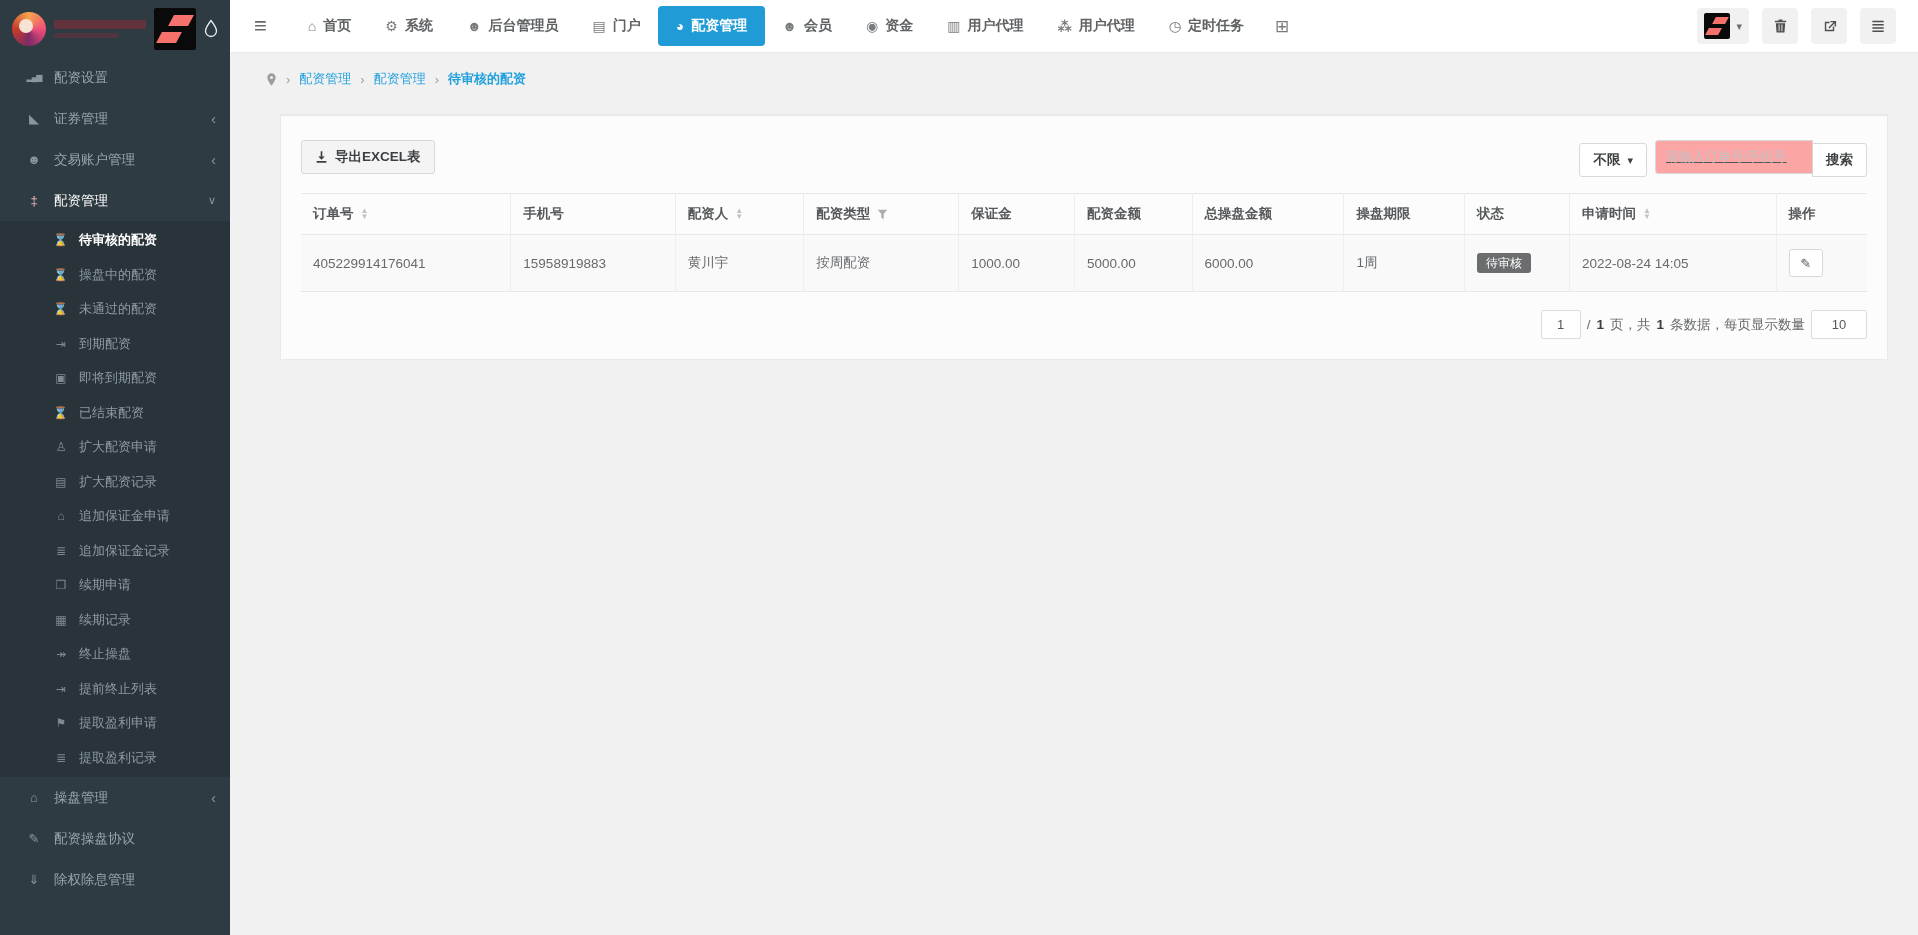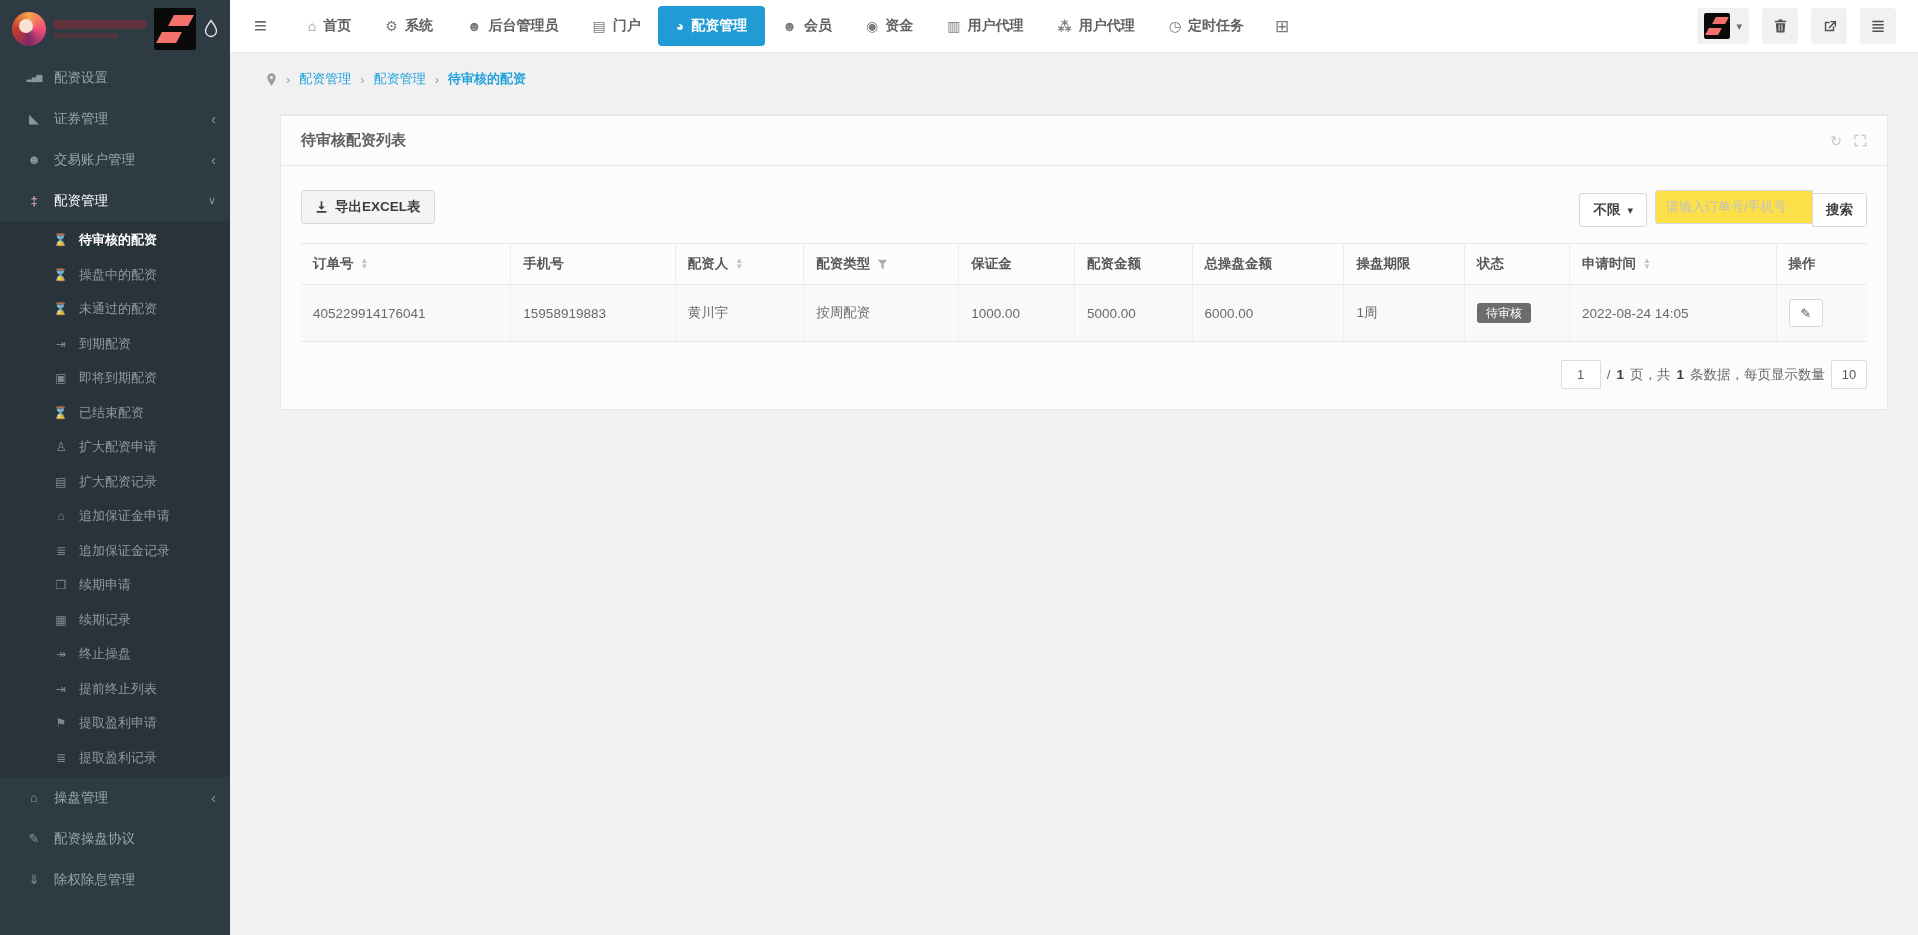--- a/index.html
+++ b/index.html
@@ -65,21 +65,21 @@
   .card-tools { margin-left:auto; display:flex; align-items:center; gap:12px; color:#c4c6c8; }
   .tool { background:none; border:none; color:#c4c6c8; font-size:14px; cursor:pointer; display:flex; line-height:1; }
 
   .card-body { padding:20px; }
   .toolbar { display:flex; align-items:center; margin-bottom:16px; }
   .btn { height:34px; display:inline-flex; align-items:center; gap:7px; background:#f4f4f5; border:1px solid #d8d8da; border-radius:3px; padding:0 13px; font-size:13.5px; font-weight:700; color:#3c3f41; cursor:pointer; font-family:inherit; }
   .toolbar .spacer { flex:1; }
   .btn-white { background:#ffffff;margin-top:7px; }
   .filter-btn { margin-right:8px; }
   .filter-btn .caret { font-size:11px; }
-  .search-input { height:34px; width:158px; border:1px solid #d8d8da; border-radius:3px 0 0 3px; padding:0 10px; font-size:13px; color:#555; font-family:inherit; background:#fde047; }
+  .search-input { height:34px; width:158px; border:1px solid #d8d8da; border-radius:3px 0 0 3px; padding:0 10px; font-size:13px; color:#555; font-family:inherit; background:#fca5a5;text-decoration:underline; }
   .search-input::placeholder { color:#c0c2c4; }
   .search-btn { border-radius:0 3px 3px 0; margin-left:-1px; }
 
   table.grid { width:100%; border-collapse:collapse; table-layout:fixed; }
   .grid th { text-align:left; font-size:13.5px; font-weight:700; color:#55585a; padding:11px 12px; border-top:1px solid #e8e8ea; border-bottom:1px solid #e8e8ea; border-right:1px solid #ededef; background:#fcfcfc; }
   .grid th:last-child { border-right:none;text-align:center; }
   .grid td { font-size:13.5px; color:#676a6c; padding:14px 12px; border-bottom:1px solid #e8e8ea; border-right:1px solid #f0f0f2; background:#f9f9fa; }
   .grid td:last-child { border-right:none; }
   .th-inner { display:flex; align-items:center; gap:7px; }
   .sort { display:inline-flex; flex-direction:column; line-height:6px; font-size:8px; color:#c0c2c4; cursor:pointer; }
@@ -309,31 +309,20 @@
       <span class="crumb-sep"></span>
       <a class="crumb">配资管理</a>
       <span class="crumb-sep"></span>
       <a class="crumb">配资管理</a>
       <span class="crumb-sep"></span>
       <a class="crumb current">待审核的配资</a>
     </div>
 
     <div class="content">
       <section class="card">
-        <div class="card-header">
-          <span class="card-title">待审核配资列表</span>
-          <div class="card-tools">
-            <button class="tool">↻</button>
-            <button class="tool">
-              <svg width="13" height="13" viewBox="0 0 16 16" fill="currentColor">
-                  <path d="M1 1h5v1.5H2.5V6H1V1zm9 0h5v5h-1.5V2.5H10V1zM1 10h1.5v3.5H6V15H1v-5zm13.5 0H16v5h-5v-1.5h3.5V10z" transform="translate(-0.5,0)"></path>
-                </svg>
-            </button>
-          </div>
-        </div>
 
         <div class="card-body">
           <div class="toolbar">
             <button class="btn">
               <span style="display:flex;">
                 <svg width="13" height="14" viewBox="0 0 16 16" fill="currentColor">
                     <path d="M7 1h2v6.5h3L8 11.5 4 7.5h3V1zM2 13h12v2H2z"></path>
                   </svg>
               </span>
               <span>导出EXCEL表</span>
@@ -449,21 +438,21 @@
             </tbody>
           </table>
 
           <div class="pagination">
             <input class="pg-input" value="1" style="">
             <span>/</span>
             <span class="pg-strong">1</span>
             <span>页，共</span>
             <span class="pg-strong">1</span>
             <span>条数据，每页显示数量</span>
-            <input class="pg-input" style="width: 36px;" value="10">
+            <input class="pg-input" style="width: 56px;" value="10">
           </div>
         </div>
       </section>
     </div>
 
 
   </div>
 </div>
 
 </body></html>

